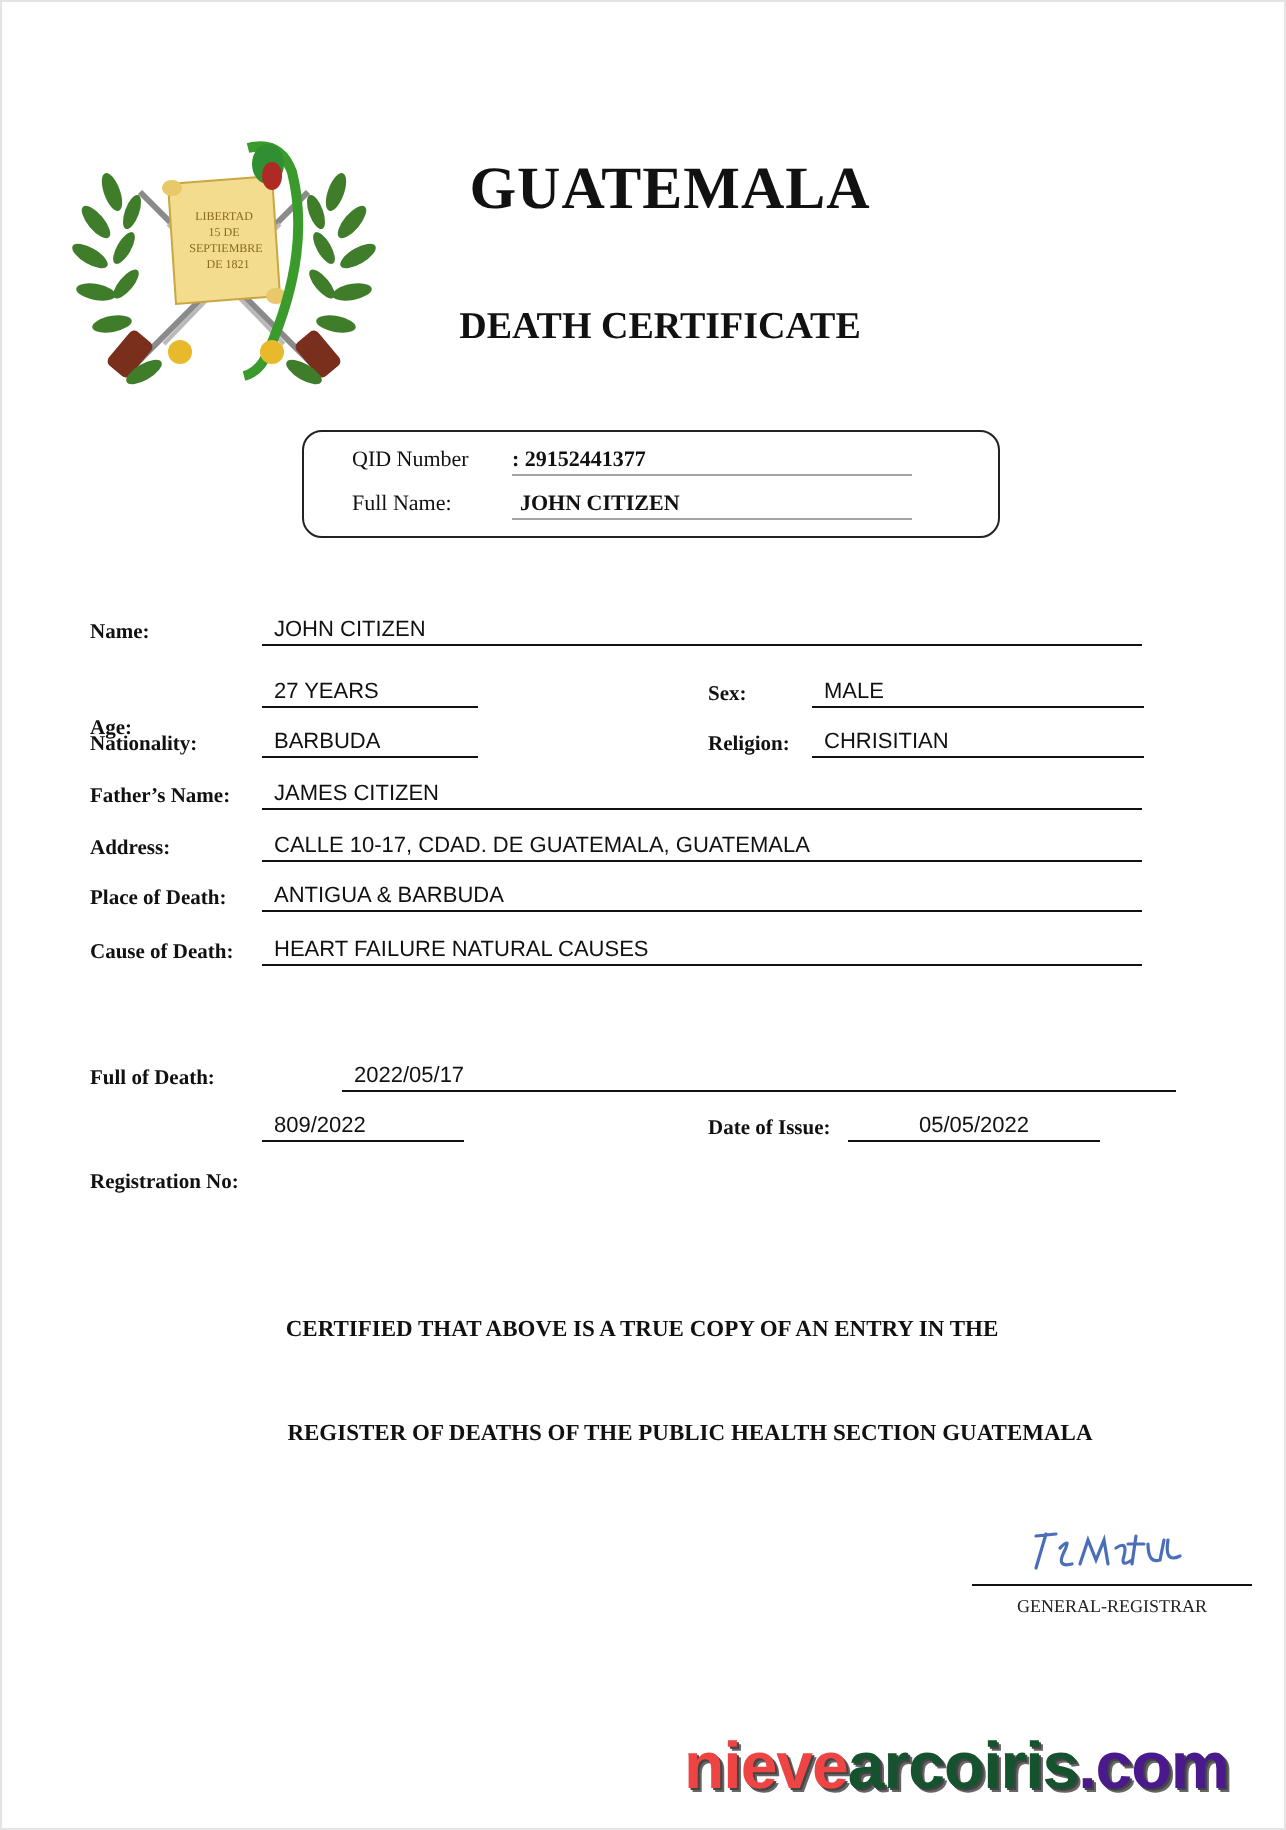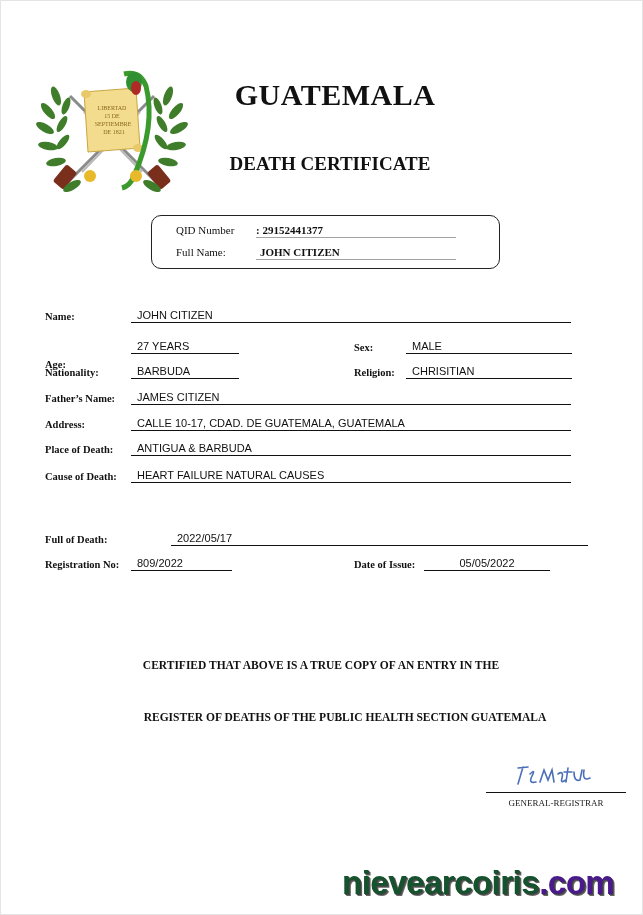--- a/index.html
+++ b/index.html
@@ -46,21 +46,21 @@
   .sig-line { position: absolute; left: 486px; top: 792px; width: 140px; border-top: 1px solid #111; }
   .sig-title {
     position: absolute; left: 486px; top: 798px; width: 140px; text-align: center;
     font-size: 9px; color: #222;
   }
   .watermark {
     position: absolute; left: 342px; top: 864px; font-family: "Liberation Sans", sans-serif;
     font-weight: bold; font-size: 33px; letter-spacing: -0.5px;
     text-shadow: 1px 1px 0 #444, 2px 2px 0 #666;
   }
-  .wm-a { color: #14532d; }
+  .wm-a { color: #ef4444; }
   .wm-b { color: #14532d; }
   .wm-c { color: #4a1a8c; }
 </style>
 </head>
 <body>
 
 <div class="page-border"></div>
 
 <svg class="emblem" viewBox="0 0 152 132">
 
@@ -147,21 +147,21 @@
 
 <div class="lbl" style="left:45px; top:444px;">Place of Death:</div>
 <div class="val" style="left:131px; top:442px; width:440px;">ANTIGUA &amp; BARBUDA</div>
 
 <div class="lbl" style="left:45px; top:471px;">Cause of Death:</div>
 <div class="val" style="left:131px; top:469px; width:440px;">HEART FAILURE NATURAL CAUSES</div>
 
 <div class="lbl" style="left:45px; top:534px;">Full of  Death:</div>
 <div class="val" style="left:131px; top:532px; width:417px;margin-left:40px;">2022/05/17</div>
 
-<div class="lbl" style="left:45px; top:559px;">Registration No:</div>
+<div class="lbl" style="left:45px; top:586px;">Registration No:</div>
 <div class="val" style="left:131px; top:557px; width:101px;">809/2022</div>
 
 <div class="lbl" style="left:354px; top:559px;">Date of Issue:</div>
 <div class="val center" style="left:424px; top:557px; width:126px;">05/05/2022</div>
 
 <div class="cert-line" style="top:659px;">CERTIFIED THAT ABOVE IS A TRUE COPY OF AN ENTRY IN THE</div>
 <div class="cert-line" style="top:711px;padding-left:24px;">REGISTER OF DEATHS OF THE PUBLIC HEALTH SECTION GUATEMALA</div>
 
 <svg class="signature" viewBox="0 0 84 26">
   <path d="M6 6 L16 5 M11 5 L6 22 M18 12 Q24 6 20 14 Q16 22 24 20 M28 20 L32 8 L36 18 L40 8 L42 20 M46 12 Q52 8 50 16 Q48 22 54 18 M56 6 L54 20 M52 10 L60 10 M62 10 Q62 20 68 18 L70 8 M72 8 Q70 20 78 16" fill="none" stroke="#4a6fb8" stroke-width="1.6" stroke-linecap="round"></path>

